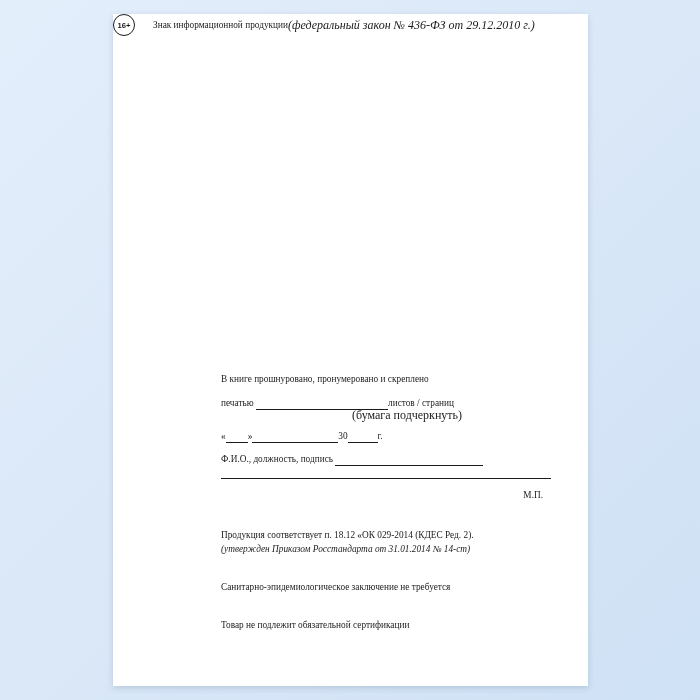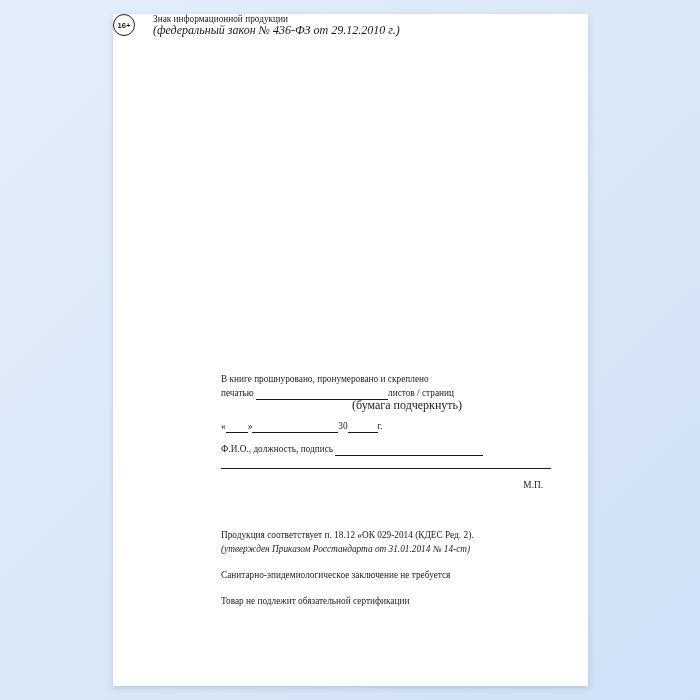--- a/index.html
+++ b/index.html
@@ -45,21 +45,21 @@
   .line.italic {
     font-style: italic;
   }
   .rule {
     display: inline-block;
     border-bottom: 1px solid #1b1b1b;
     vertical-align: bottom;
     height: 9px;
   }
   #sew-block { top: 358px; }
-  #sew-row1 { }
+  #sew-row1 { margin-bottom: 10px; }
   #sew-row2 .rule { width: 132px; }
   #hint-row {
     text-align: left;
     padding-left: 131px;
     margin-top: -2px;
     margin-bottom: 7px;
   }
   #date-row .rule.d1 { width: 22px; }
   #date-row .rule.d2 { width: 86px; }
   #date-row .rule.d3 { width: 30px; }
@@ -71,21 +71,21 @@
     width: 330px;
     height: 1px;
   }
   #mp-row {
     margin-top: 9px;
     text-align: right;
     width: 322px;
   }
   #legal-block { top: 514px; }
   #legal-block .line { margin-bottom: 0; }
-  .gap { margin-top: 12px; }
+  .gap { margin-top: 24px; }
   #mark-block {
     top: 622px;
     left: 108px;
     display: flex;
     align-items: center;
     gap: 18px;
   }
   .age-badge {
     width: 20px;
     height: 20px;
@@ -93,21 +93,21 @@
     border: 1.3px solid #1b1b1b;
     display: flex;
     align-items: center;
     justify-content: center;
     font-family: "Liberation Sans", sans-serif;
     font-size: 7.6px;
     font-weight: bold;
     color: #1b1b1b;
     flex: 0 0 auto;
   }
-  .mark-texts { display: flex; flex-direction: column; }
+  .mark-texts { display: flex; flex-direction: row; }
   .mark-texts .line { line-height: 11px; }
 </style>
 </head>
 <body>
 
 <div id="stage">
   <div id="page">
 
     <div class="block" id="sew-block">
       <div class="line" id="sew-row1">В книге прошнуровано, пронумеровано и скреплено</div>

